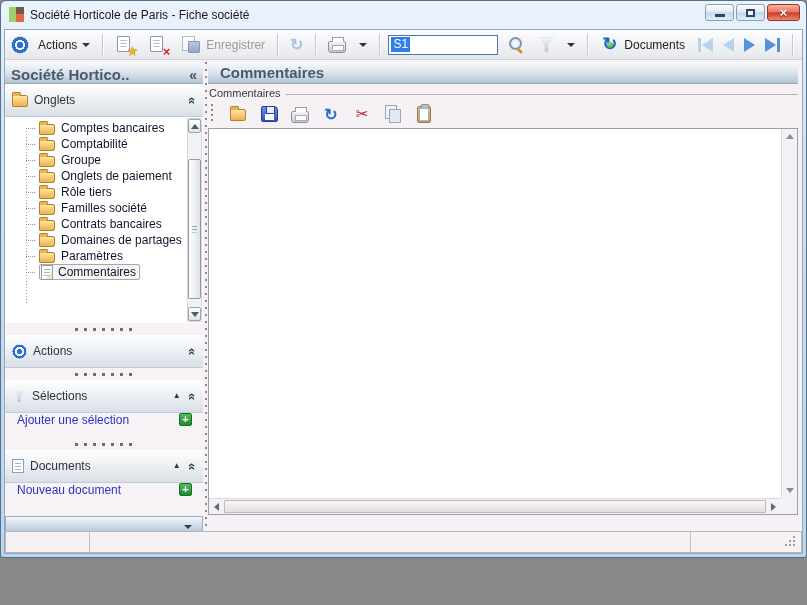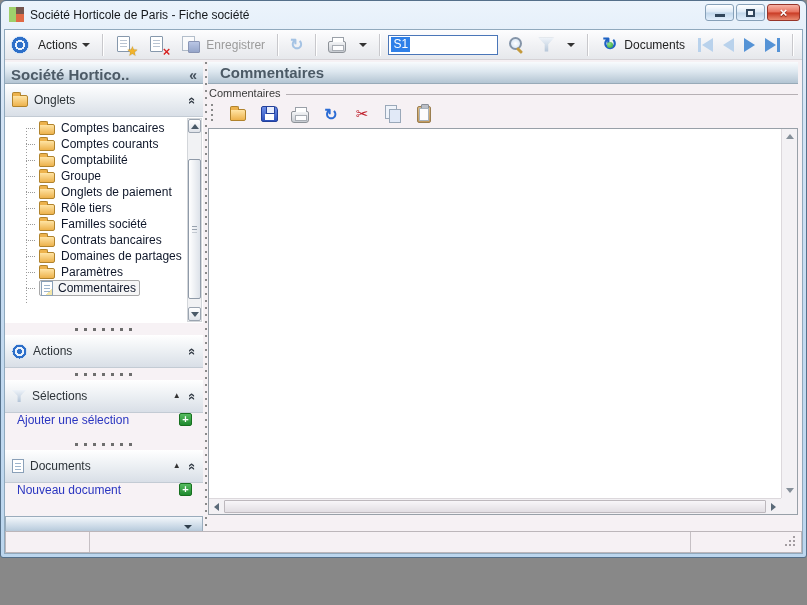--- a/index.html
+++ b/index.html
@@ -343,25 +343,20 @@
 
         <div class="tree">
           <div class="tree-row">
             <span class="dash"></span>
             <span class="icon-folder"></span>
             <span class="tlabel">Comptes bancaires</span>
           </div>
           <div class="tree-row">
             <span class="dash"></span>
             <span class="icon-folder"></span>
-            <span class="tlabel">Comptes courants</span>
-          </div>
-          <div class="tree-row">
-            <span class="dash"></span>
-            <span class="icon-folder"></span>
             <span class="tlabel">Comptabilité</span>
           </div>
           <div class="tree-row">
             <span class="dash"></span>
             <span class="icon-folder"></span>
             <span class="tlabel">Groupe</span>
           </div>
           <div class="tree-row">
             <span class="dash"></span>
             <span class="icon-folder"></span>

